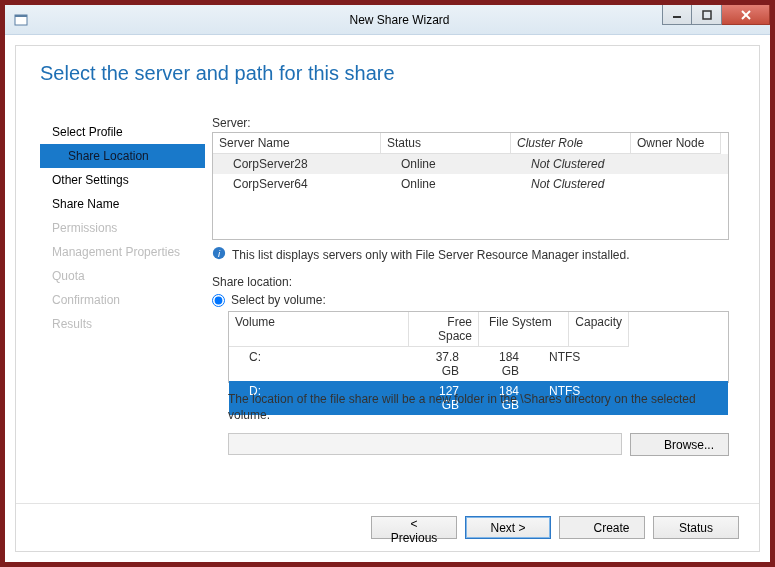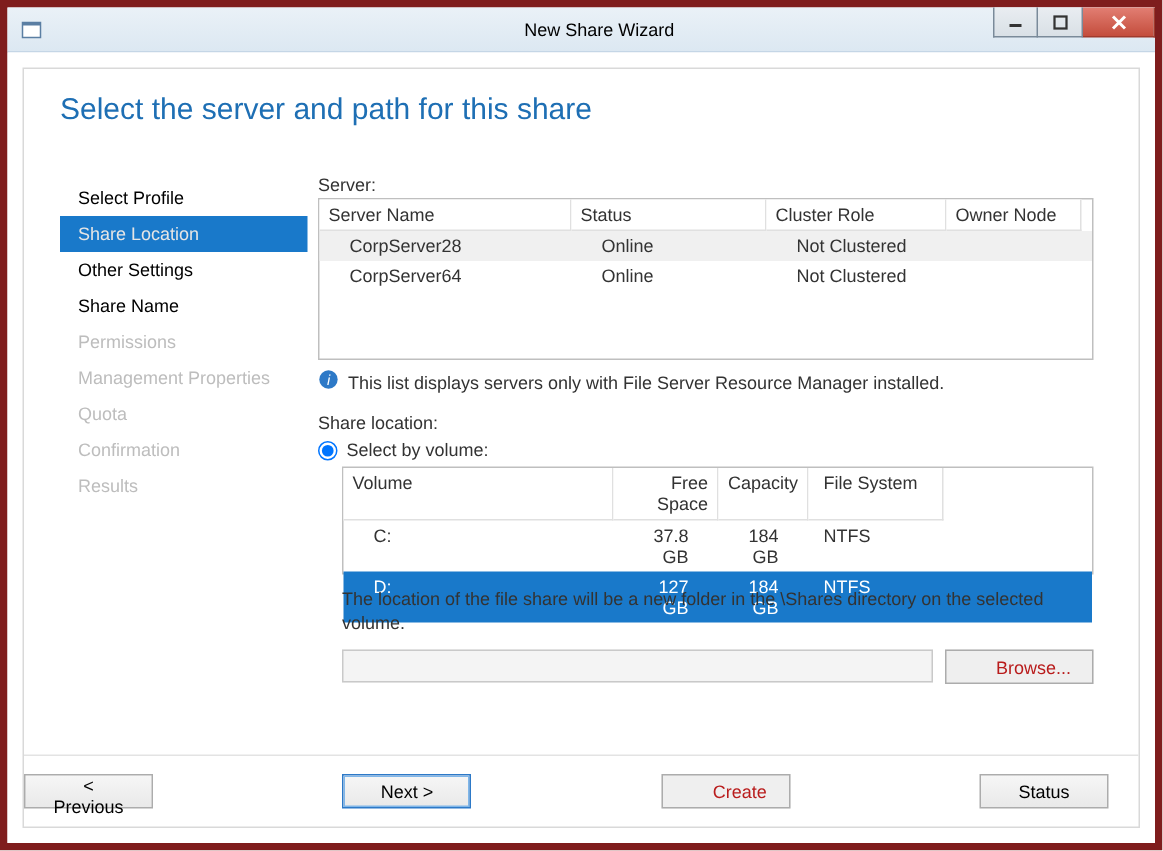--- a/index.html
+++ b/index.html
@@ -12,45 +12,45 @@
   .win-btn { width: 30px; height: 20px; border: 1px solid #7a8a99; border-top: none; background: linear-gradient(#e9edf1,#d9e0e6); display:flex; align-items:center; justify-content:center; font-size:11px; cursor:pointer; }
   .win-btn + .win-btn { border-left:none; }
   .win-btn.close { background: linear-gradient(#e27e73,#c44d3c); color:#fff; width:48px; border-color:#a03a2c; }
   .content { position: absolute; top: 30px; left: 0; right: 0; bottom: 0; background:#fff; }
   .inner { position: absolute; inset: 10px; border: 1px solid #d9d9d9; }
   .page-title { font-size: 20px; font-weight: 300; color: #1e6fb4; padding: 16px 0 0 24px; }
   .body { display:flex; position:absolute; top:70px; left:0; right:0; bottom:48px; }
   .sidebar { width: 196px; padding-left: 24px; padding-top: 4px; }
   .step { font-size: 12px; color:#bdbdbd; padding: 5px 0 5px 12px; line-height:14px; white-space:nowrap; }
   .step.visited { color:#000000; cursor:pointer; }
-  .step.current { background:#1979ca; color:#e5e5e5; margin-left:0; padding-left:12px; width: 165px; }
+  .step.current { background:#1979ca; color:#0f172a; margin-left:0; padding-left:28px; width: 165px; }
   .main { flex:1; padding-right: 30px; font-size:12px; color:#333; }
   .label { margin-bottom:2px; }
   .grid { border:1px solid #bfbfbf; background:#fff; }
   .ghead { display:flex; font-size:12px; }
   .ghead .gc { border-right:1px solid #e0e0e0; border-bottom:1px solid #e0e0e0; padding:3px 6px; background:#fff; }
   .grow { display:flex; font-size:12px; }
   .grow .gc { padding:3px 20px; }
   .grow.hi { background:#f0f0f0; }
   .grow.blue { background:#1979ca; color:#fff; }
-  .srv-c1 { width:168px; } .srv-c2{ width:130px; } .srv-c3{ width:120px; } .srv-c4{ width:90px; }
+  .srv-c1 { width:168px; } .srv-c2{ width:130px; } .srv-c3{ width:120px;font-style:italic; } .srv-c4{ width:90px; }
   .vol-c1 { width:180px; } .vol-c2{ width:70px; text-align:right; } .vol-c3{ width:60px; text-align:right; } .vol-c4{ width:90px; padding-left:10px !important; }
   .servers { height:108px; }
   .volumes { height:72px; }
   .info { display:flex; align-items:center; gap:6px; margin-top:6px; }
   .info-icon svg { width:14px; height:14px; }
   .radio-row { display:flex; align-items:center; gap:6px; margin-top:4px; }
   .radio-row input { margin:0; }
   .note { margin:8px 0 10px 16px; line-height:16px; }
   .path-row { display:flex; gap:8px; margin-left:16px; margin-top:4px; }
   .path-row input[type=text]{ flex:1; height:22px; border:1px solid #c9c9c9; background:#f4f4f4; padding:0 4px; font-size:12px; }
   .btn { height:23px; border:1px solid #acacac; background:linear-gradient(#f6f6f6,#e9e9e9); font-size:12px; padding:0 14px; cursor:pointer; }
-  .btn:disabled { color:#b91c1c; background:#efefef; cursor:default;padding-left:33px; }
+  .btn:disabled { color:#000000; background:#efefef; cursor:default;padding-left:33px; }
   .btn.default { border-color:#2d79c7; box-shadow: inset 0 0 0 1px #80b6e8; }
-  .footer { position:absolute; bottom:0; left:0; right:0; height:48px; border-top:1px solid #e3e3e3; display:flex; justify-content:space-between; align-items:center; padding-right:20px; gap:8px; }
+  .footer { position:absolute; bottom:0; left:0; right:0; height:48px; border-top:1px solid #e3e3e3; display:flex; justify-content:flex-end; align-items:center; padding-right:20px; gap:8px; }
   .footer .btn { width:86px; }
   .sect { margin-top:12px; }
 </style>
 </head>
 <body>
 
 <div class="window">
   <div class="titlebar">
     <span class="app-icon">
       <svg viewBox="0 0 16 16">
@@ -133,22 +133,22 @@
           <div class="sect">
             <div class="label">Share location:</div>
             <div class="radio-row">
               <input type="radio" name="loc" id="rb-vol" checked="" style="">
               <label for="rb-vol">Select by volume:</label>
             </div>
             <div class="grid volumes" style="margin-left:16px; margin-top:4px;">
               <div class="ghead" id="vol-head">
                   <div class="gc vol-c1">Volume</div>
                   <div class="gc vol-c2">Free Space</div>
+                  <div class="gc vol-c4">File System</div>
                   <div class="gc vol-c3">Capacity</div>
-                  <div class="gc vol-c4">File System</div>
                 </div>
               <div id="vol-rows">
                   <div class="grow">
                     <div class="gc vol-c1">C:</div>
                     <div class="gc vol-c2">37.8 GB</div>
                     <div class="gc vol-c3">184 GB</div>
                     <div class="gc vol-c4">NTFS</div>
                   </div>
                   <div class="grow blue">
                     <div class="gc vol-c1">D:</div>

